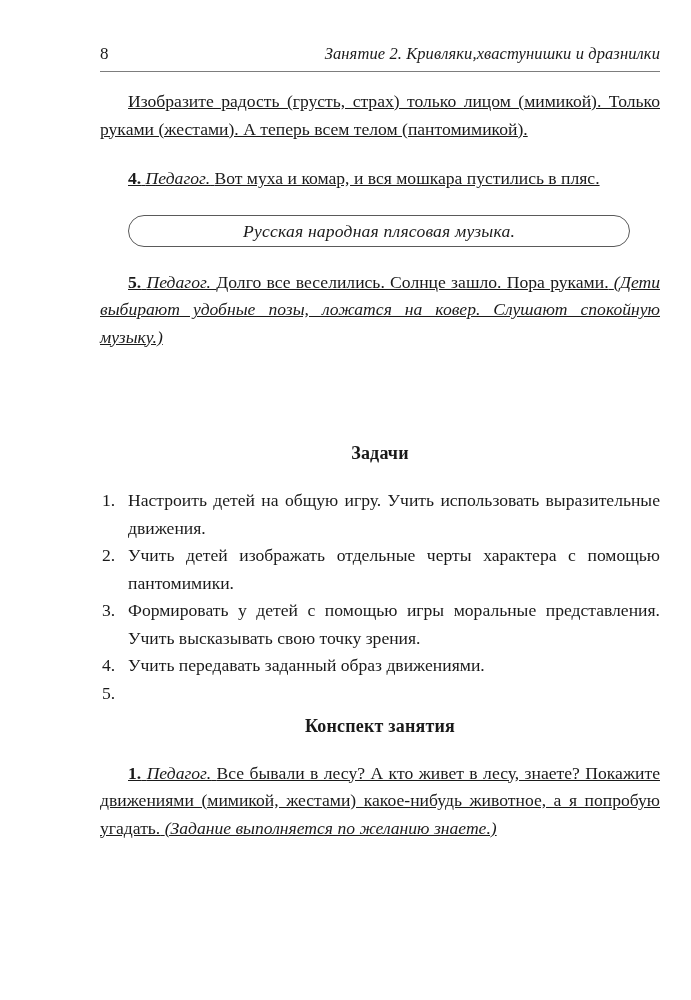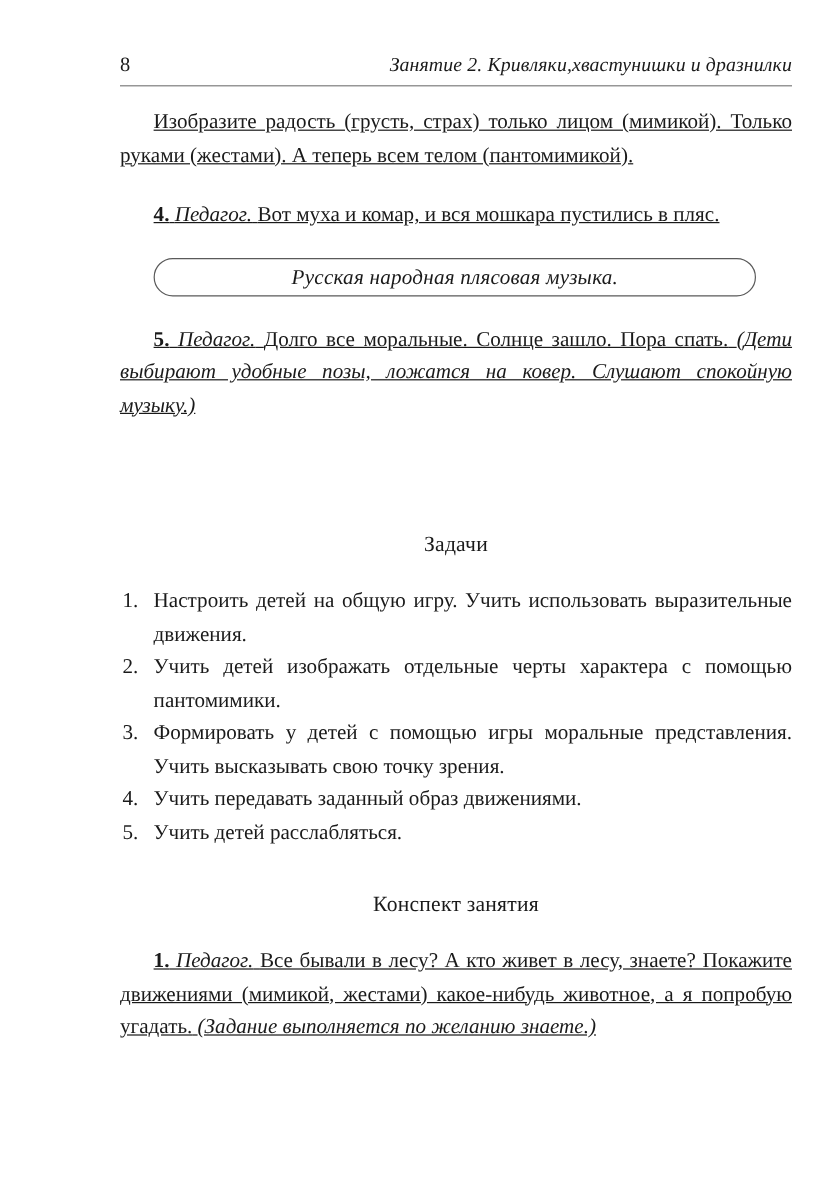--- a/index.html
+++ b/index.html
@@ -117,21 +117,21 @@
     font-size: 21.5px;
     line-height: 29px;
     font-weight: bold;
     text-align: center;
     letter-spacing: 0.3px;
   }
   h2.subhead {
     margin: 0;
     font-size: 18px;
     line-height: 24px;
-    font-weight: normal;
+    font-weight: bold;
     text-align: center;
     letter-spacing: 0.2px;
   }
 
   
   ol.tasks {
     margin: 0;
     padding: 0;
     list-style: none;
   }
@@ -175,21 +175,21 @@
     <div class="gap-md"></div>
 
     <div class="callout-wrap">
       <div class="callout">
         <span class="callout-text">Русская народная плясовая музыка.</span>
       </div>
     </div>
 
     <div class="gap-md"></div>
 
-    <p class="para"><span class="num">5.</span>&nbsp;<span class="ital">Педагог.</span>&nbsp;<span>Долго все моральные. Солнце зашло. Пора спать.</span> <span class="ital">(Дети выбирают удобные позы, ложатся на ковер. Слушают спокойную музыку.)</span></p>
+    <p class="para"><span class="num">5.</span>&nbsp;<span class="ital">Педагог.</span>&nbsp;<span>Долго все веселились. Солнце зашло. Пора руками.</span> <span class="ital">(Дети выбирают удобные позы, ложатся на ковер. Слушают спокойную музыку.)</span></p>
 
     <div class="gap-lg"></div>
     <div class="gap-md"></div>
 
 
     <div class="gap-lg"></div>
 
     <h2 class="subhead">Задачи</h2>
 
     <div class="gap-md"></div>
@@ -206,21 +206,20 @@
       <li>
         <span class="marker">3.</span>
         <span>Формировать у детей с помощью игры моральные представления. Учить высказывать свою точку зрения.</span>
       </li>
       <li>
         <span class="marker">4.</span>
         <span>Учить передавать заданный образ движениями.</span>
       </li>
       <li>
         <span class="marker">5.</span>
-        <span>Учить детей расслабляться.</span>
       </li>
     </ol>
 
     <div class="gap-lg"></div>
 
     <h2 class="subhead">Конспект занятия</h2>
 
     <div class="gap-md"></div>
 
     <p class="para"><span class="num">1.</span>&nbsp;<span class="ital">Педагог.</span>&nbsp;<span>Все бывали в лесу? А кто живет в лесу, знаете? Покажите движениями (мимикой, жестами) какое-нибудь животное, а я попробую угадать.</span> <span class="ital">(Задание выполняется по желанию знаете.)</span></p>

